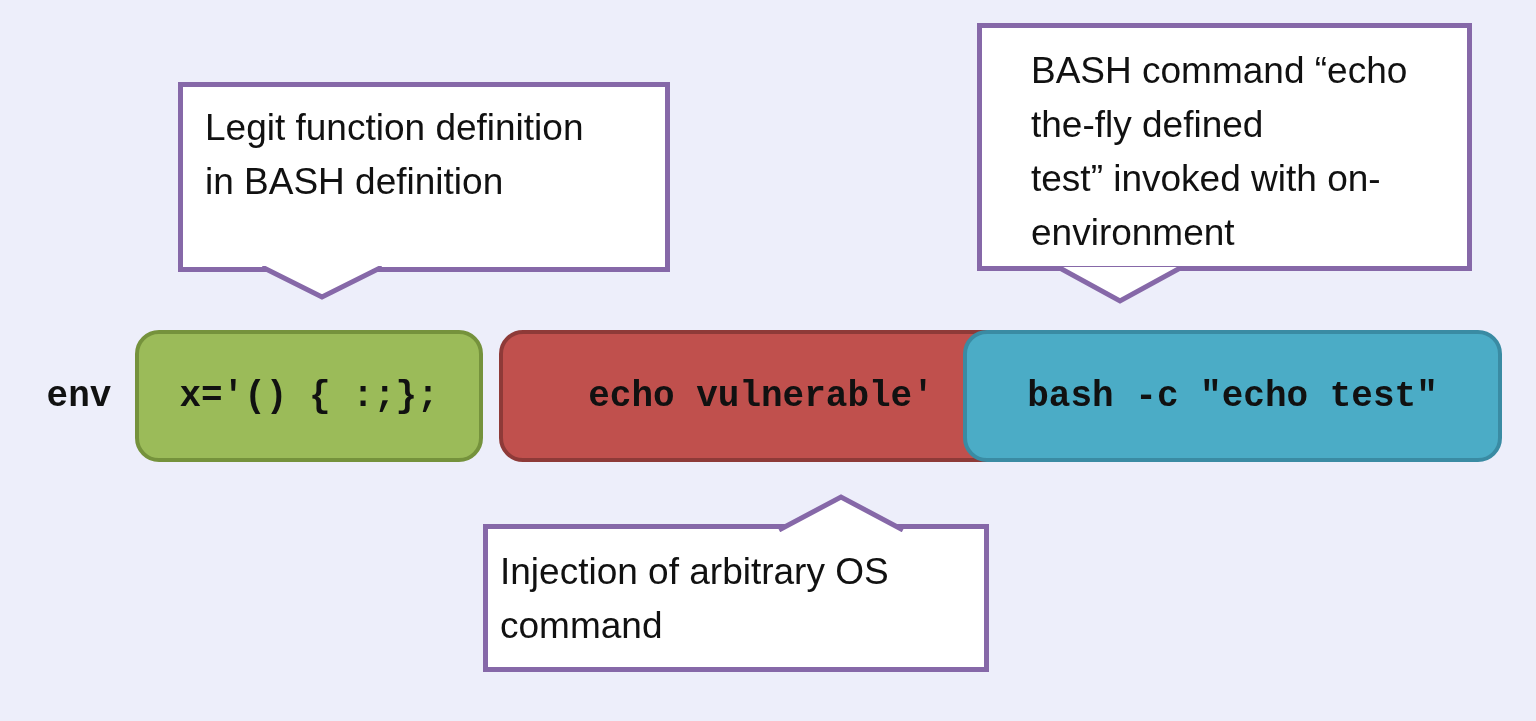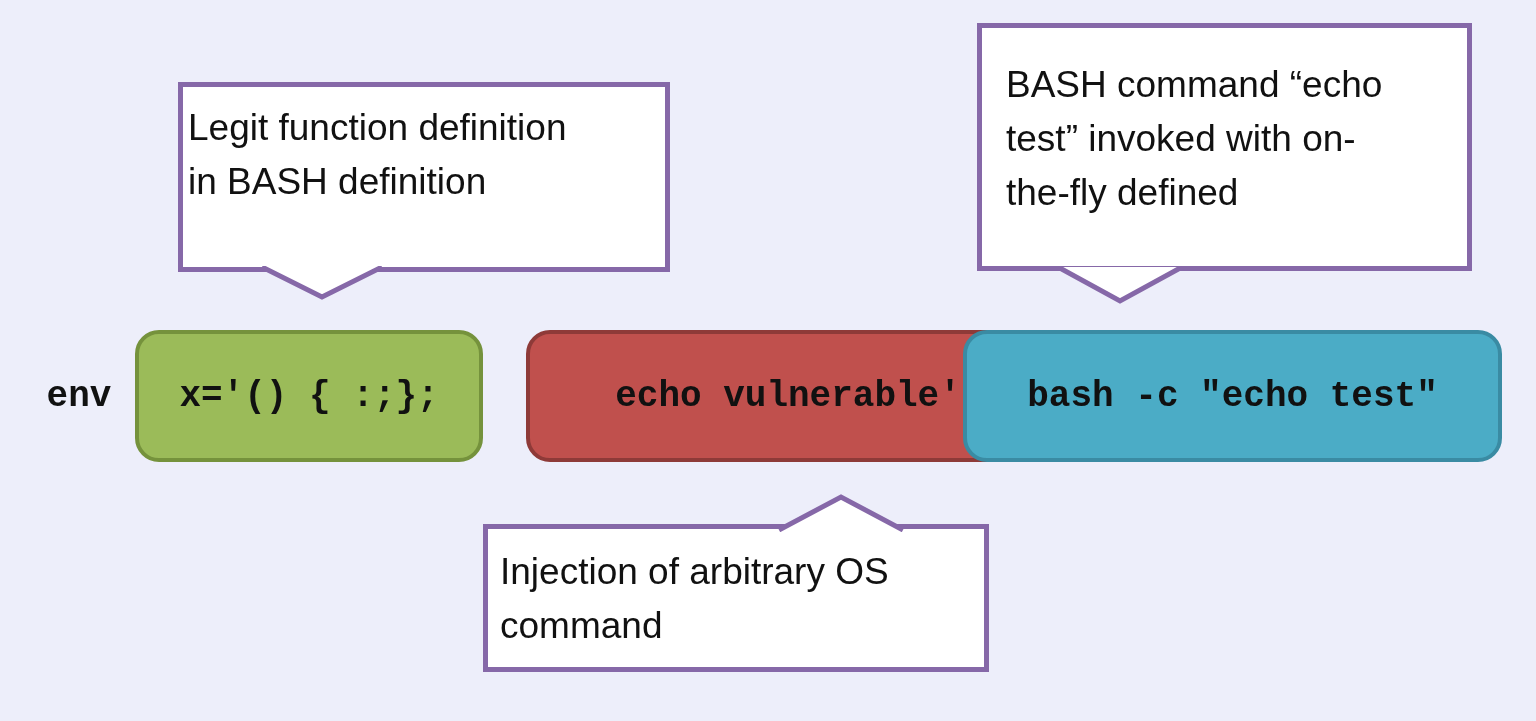--- a/index.html
+++ b/index.html
@@ -29,24 +29,24 @@
   }
   .callout {
     position: absolute;
     background: var(--callout-bg);
     border: 5px solid var(--callout-border);
     color: var(--text);
     font-size: 37px;
     line-height: 54px;
     z-index: 1;
   }
-  .callout .pad { padding: 14px 5px; }
+  .callout .pad { padding: 14px 22px; }
   .callout-legit    { left: 178px; top: 82px;  width: 492px; height: 190px; }
   .callout-invoke   { left: 977px; top: 23px;  width: 495px; height: 248px; }
-  .callout-invoke .pad { padding: 30px 24px; }
+  .callout-invoke .pad { padding: 16px 24px; margin-left: 25px; }
   .callout-injection{ left: 483px; top: 524px; width: 506px; height: 148px; }
   .callout-injection .pad { padding: 16px 12px; }
   .tail {
     position: absolute;
     color: var(--callout-border);
     z-index: 2;
     display: block;
   }
   .tail-legit     { left: 258px;  top: 266px; }
   .tail-invoke    { left: 1054px; top: 266px; }
@@ -66,43 +66,44 @@
     display: flex; align-items: center; justify-content: center;
   }
   .cmd-seg {
     position: absolute;
     top: 0; height: 132px;
     display: flex; align-items: center; justify-content: center;
     border-radius: 24px;
     border: 4px solid;
   }
   .seg-function  { left: 135px; width: 348px; background: var(--green-fill); border-color: var(--green-border); }
-  .seg-injected  { left: 526px; width: 524px; background: var(--red-fill);   border-color: var(--red-border); }
+  .seg-injected  { left: 499px; width: 524px; background: var(--red-fill);   border-color: var(--red-border); }
   .seg-bash      { left: 963px; width: 539px; background: var(--blue-fill);  border-color: var(--blue-border); }
 </style>
 </head>
 <body>
 
 <div class="canvas">
 
   <div class="callout callout-legit">
     <div class="pad">
       <div>Legit function definition</div>
       <div>in BASH definition</div>
     </div>
   </div>
   <svg class="tail tail-legit" width="128" height="36" viewBox="0 0 128 36">
     <path d="M4,1 L64,31 L124,1" fill="#ffffff" stroke="currentColor" stroke-width="5"></path>
   </svg>
 
   <div class="callout callout-invoke">
     <div class="pad">
       <div>BASH command “echo</div>
+      <div>the-fly defined</div>
       <div>test” invoked with on-</div>
-      <div>the-fly defined</div>
+      <div>environment</div>
     </div>
   </div>
   <svg class="tail tail-invoke" width="132" height="40" viewBox="0 0 132 40">
     <path d="M4,1 L66,35 L128,1" fill="#ffffff" stroke="currentColor" stroke-width="5"></path>
   </svg>
 
   <div class="callout callout-injection">
     <div class="pad">
       <div>Injection of arbitrary OS</div>
       <div>command</div>

